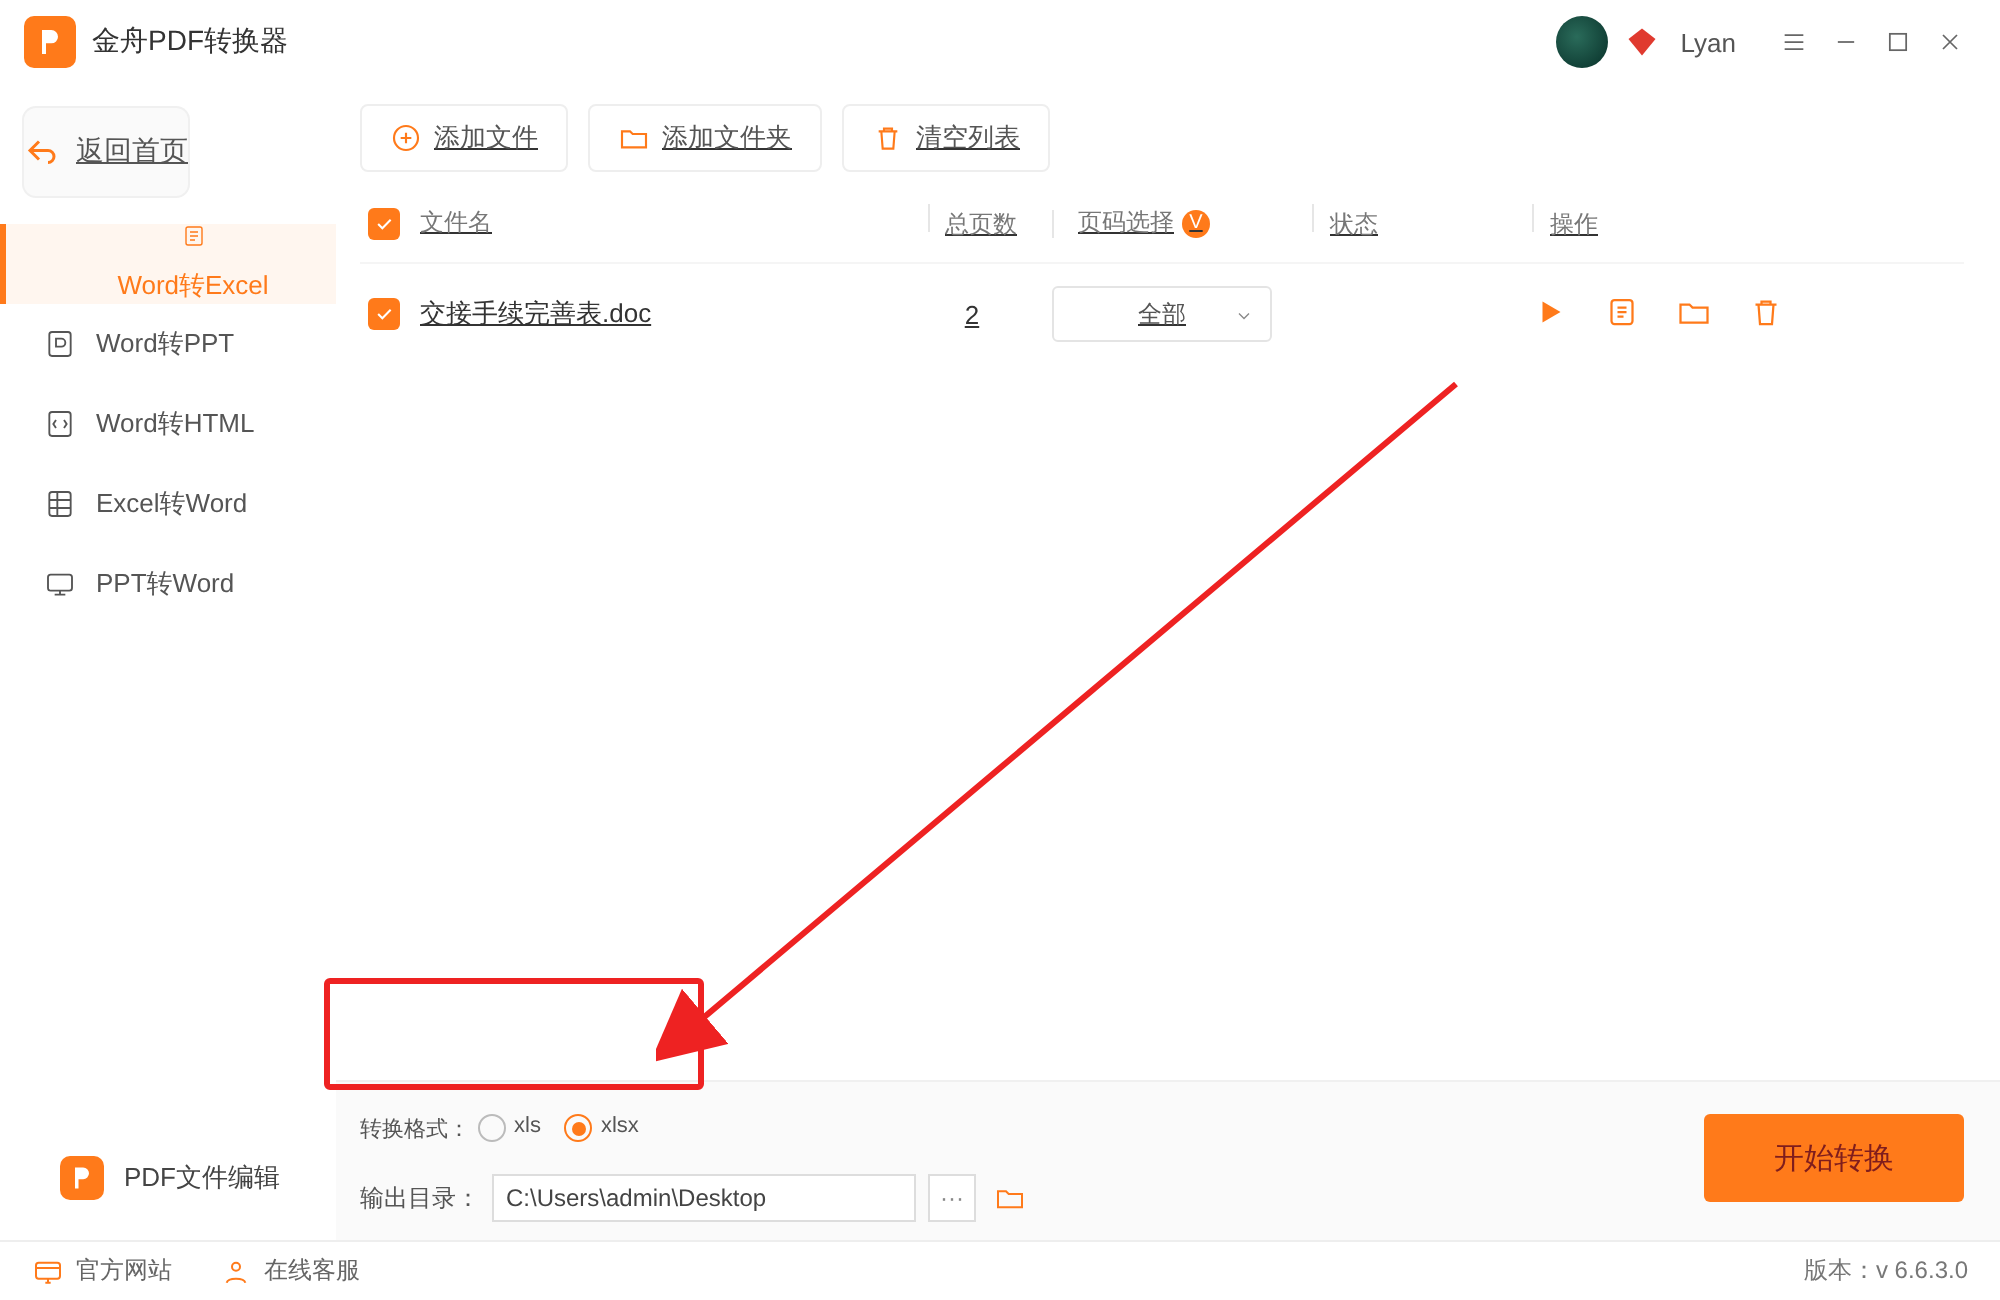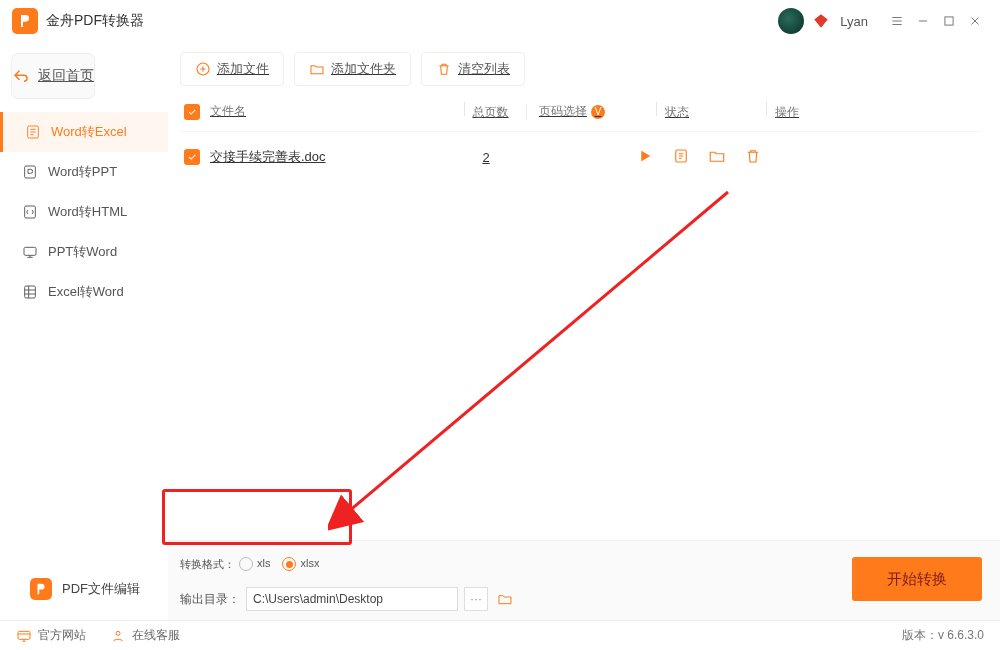--- a/index.html
+++ b/index.html
@@ -16,21 +16,21 @@
 .username { font-size: 13px; color: #555; margin-right: 16px; }
 .win-btn { width: 26px; height: 26px; display: flex; align-items: center; justify-content: center; color: #666; cursor: pointer; }
 .win-btn svg { width: 14px; height: 14px; fill: none; stroke: #666; stroke-width: 1.5; }
 
 
 .main { display: flex; height: 578px; }
 .sidebar { width: 168px; background: #fff; padding-top: 8px;}
 .back-home { margin: 4px 12px 14px 12px; height: 44px; border: none; background:#fafafa; border-radius:6px; box-shadow:0 0 0 1px #f0f0f0; display:flex; align-items:center; justify-content:center; gap:8px; cursor:pointer; color:#555; font-size:14px;text-decoration:underline;}
 .back-home svg{width:18px;height:18px;fill:none;stroke:#ff7a1a;stroke-width:2;}
 .side-item { height: 40px; display: flex; align-items: center; padding-left: 22px; gap: 10px; cursor: pointer; color: #555; font-size: 13px;}
-.side-item.active { background: #fff6ef; color: #ff7a1a; border-left:3px solid #ff7a1a; }
+.side-item.active { background: #fff6ef; color: #ff7a1a; border-left:3px solid #ff7a1a; flex-direction:column;}
 .side-item svg { width: 16px; height: 16px; fill: none; stroke: currentColor; stroke-width: 1.4; }
 .side-bottom { position:absolute; bottom:40px; left:12px; width:168px;}
 .side-tool{height:42px;display:flex;align-items:center;padding-left:18px;gap:10px;color:#444;font-size:13px;cursor:pointer;}
 .side-tool .ic{width:22px;height:22px;border-radius:5px;display:flex;align-items:center;justify-content:center;}
 .ic-pdf{background:#ff7a1a;}
 .ic-ocr{background:#e03a2f;}
 .ic svg{width:14px;height:14px;fill:#fff;}
 
 
 .content { flex: 1; padding: 10px 18px 0 12px; position: relative; text-decoration: underline; }
@@ -153,31 +153,31 @@
     </div>
     <div class="side-item">
       <svg viewBox="0 0 24 24">
           <rect x="4" y="3" width="16" height="18" rx="2"></rect>
           <path d="M9 9l-2 3 2 3M15 9l2 3-2 3"></path>
         </svg>
       <span>Word转HTML</span>
     </div>
     <div class="side-item">
       <svg viewBox="0 0 24 24">
+          <rect x="4" y="3" width="16" height="18" rx="2"></rect>
+          <path d="M4 9h16M4 15h16M10 3v18"></path>
+        </svg>
+      <span>Excel转Word</span>
+    </div>
+    <div class="side-item">
+      <svg viewBox="0 0 24 24">
           <rect x="3" y="5" width="18" height="12" rx="2"></rect>
           <path d="M12 17v3M8 20h8"></path>
         </svg>
       <span>PPT转Word</span>
-    </div>
-    <div class="side-item">
-      <svg viewBox="0 0 24 24">
-          <rect x="4" y="3" width="16" height="18" rx="2"></rect>
-          <path d="M4 9h16M4 15h16M10 3v18"></path>
-        </svg>
-      <span>Excel转Word</span>
     </div>
 
     <div class="side-bottom">
       <div class="side-tool">
         <span class="ic ic-pdf">
             <svg viewBox="0 0 24 24">
               <path d="M6 3h7a5 5 0 0 1 0 10H9v8H6z"></path>
             </svg>
           </span>
         <span>PDF文件编辑</span>
@@ -230,20 +230,28 @@
     <div class="trow">
       <span class="chk">
           <span class="cbox">
             <svg viewBox="0 0 24 24">
               <path d="M5 12l5 5L20 7"></path>
             </svg>
           </span>
         </span>
       <span class="col-fn">交接手续完善表.doc</span>
       <span class="col-pg">2</span>
+      <span class="col-psel">
+        <span class="sel">
+          <span>全部</span>
+          <svg viewBox="0 0 24 24">
+              <path d="M6 9l6 6 6-6"></path>
+            </svg>
+        </span>
+      </span>
       <span class="col-st"></span>
       <span class="col-op">
         <span class="ops">
           <span class="play"><svg viewBox="0 0 24 24">
                 <path d="M7 5v14l12-7z"></path>
               </svg></span>
           <span><svg viewBox="0 0 24 24">
                 <rect x="5" y="4" width="14" height="16" rx="2"></rect>
                 <path d="M9 9h6M9 12h6M9 15h4"></path>
               </svg></span>

